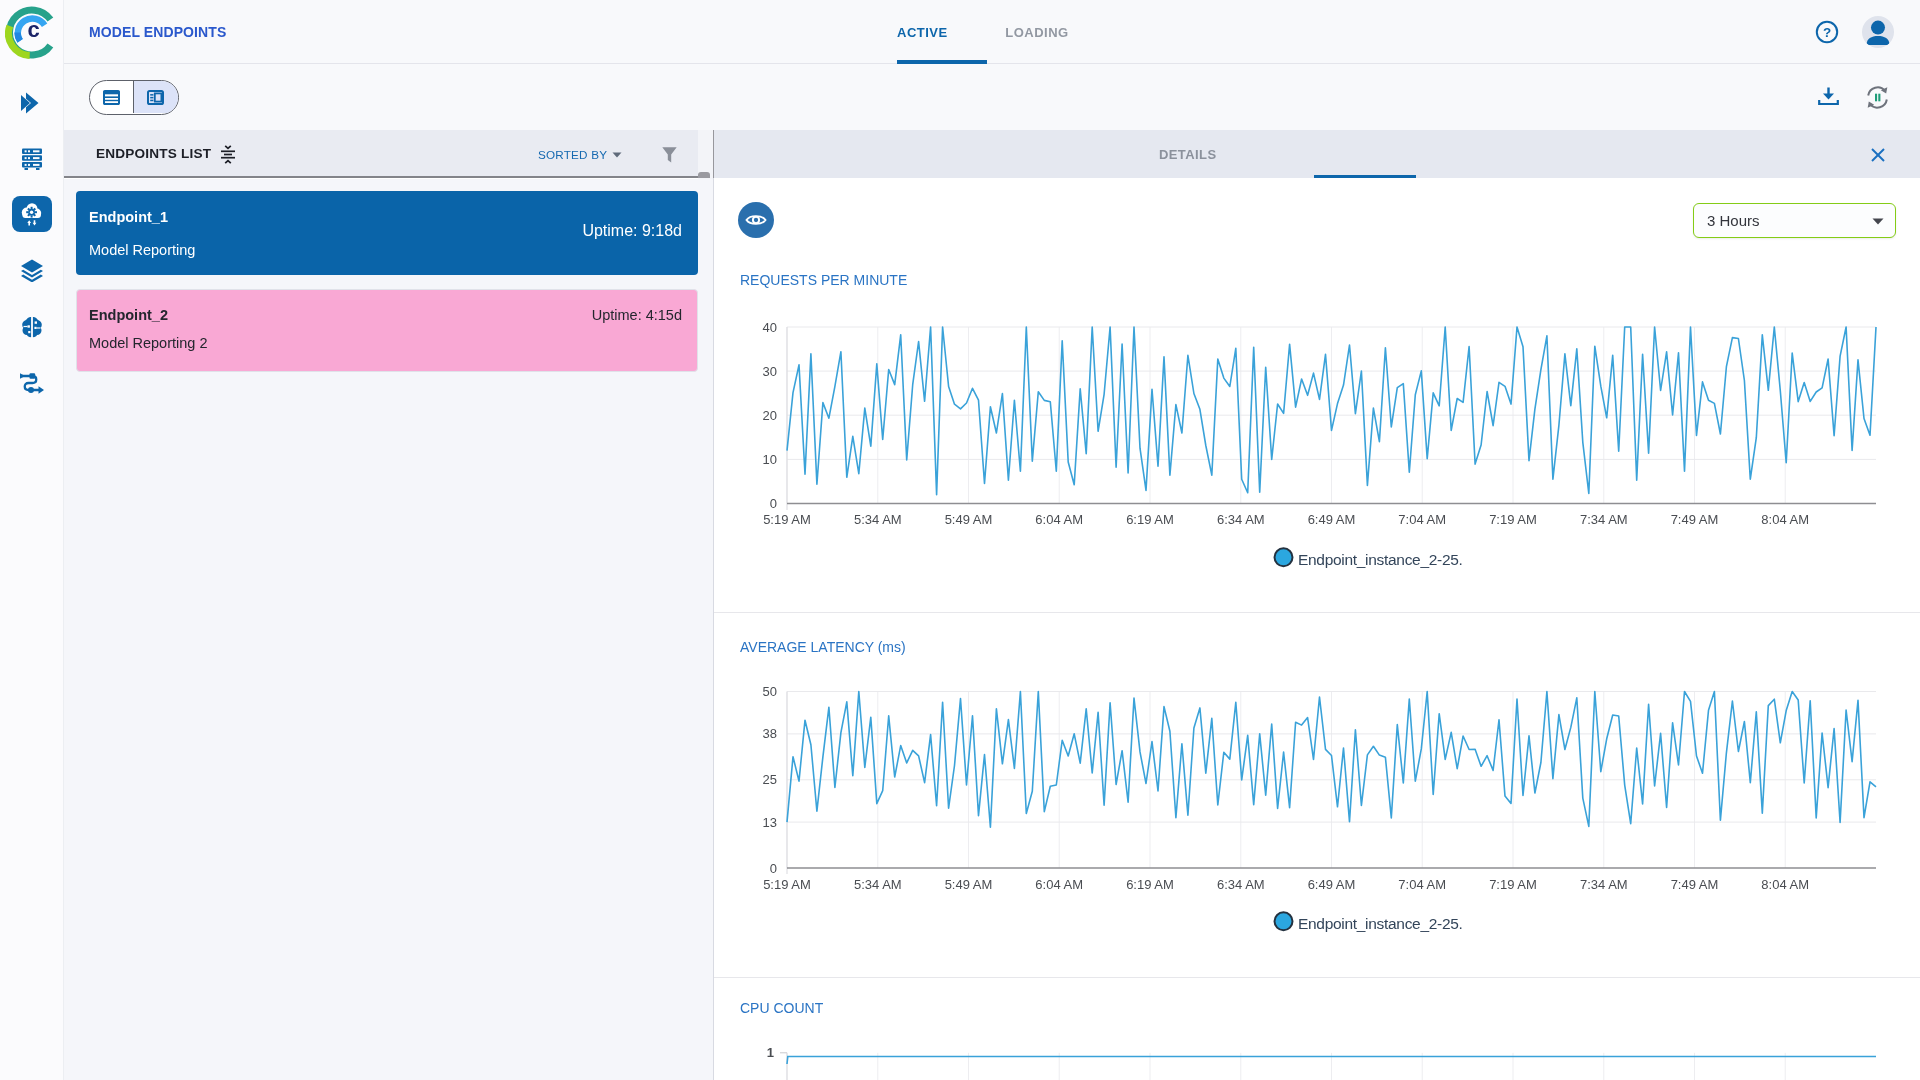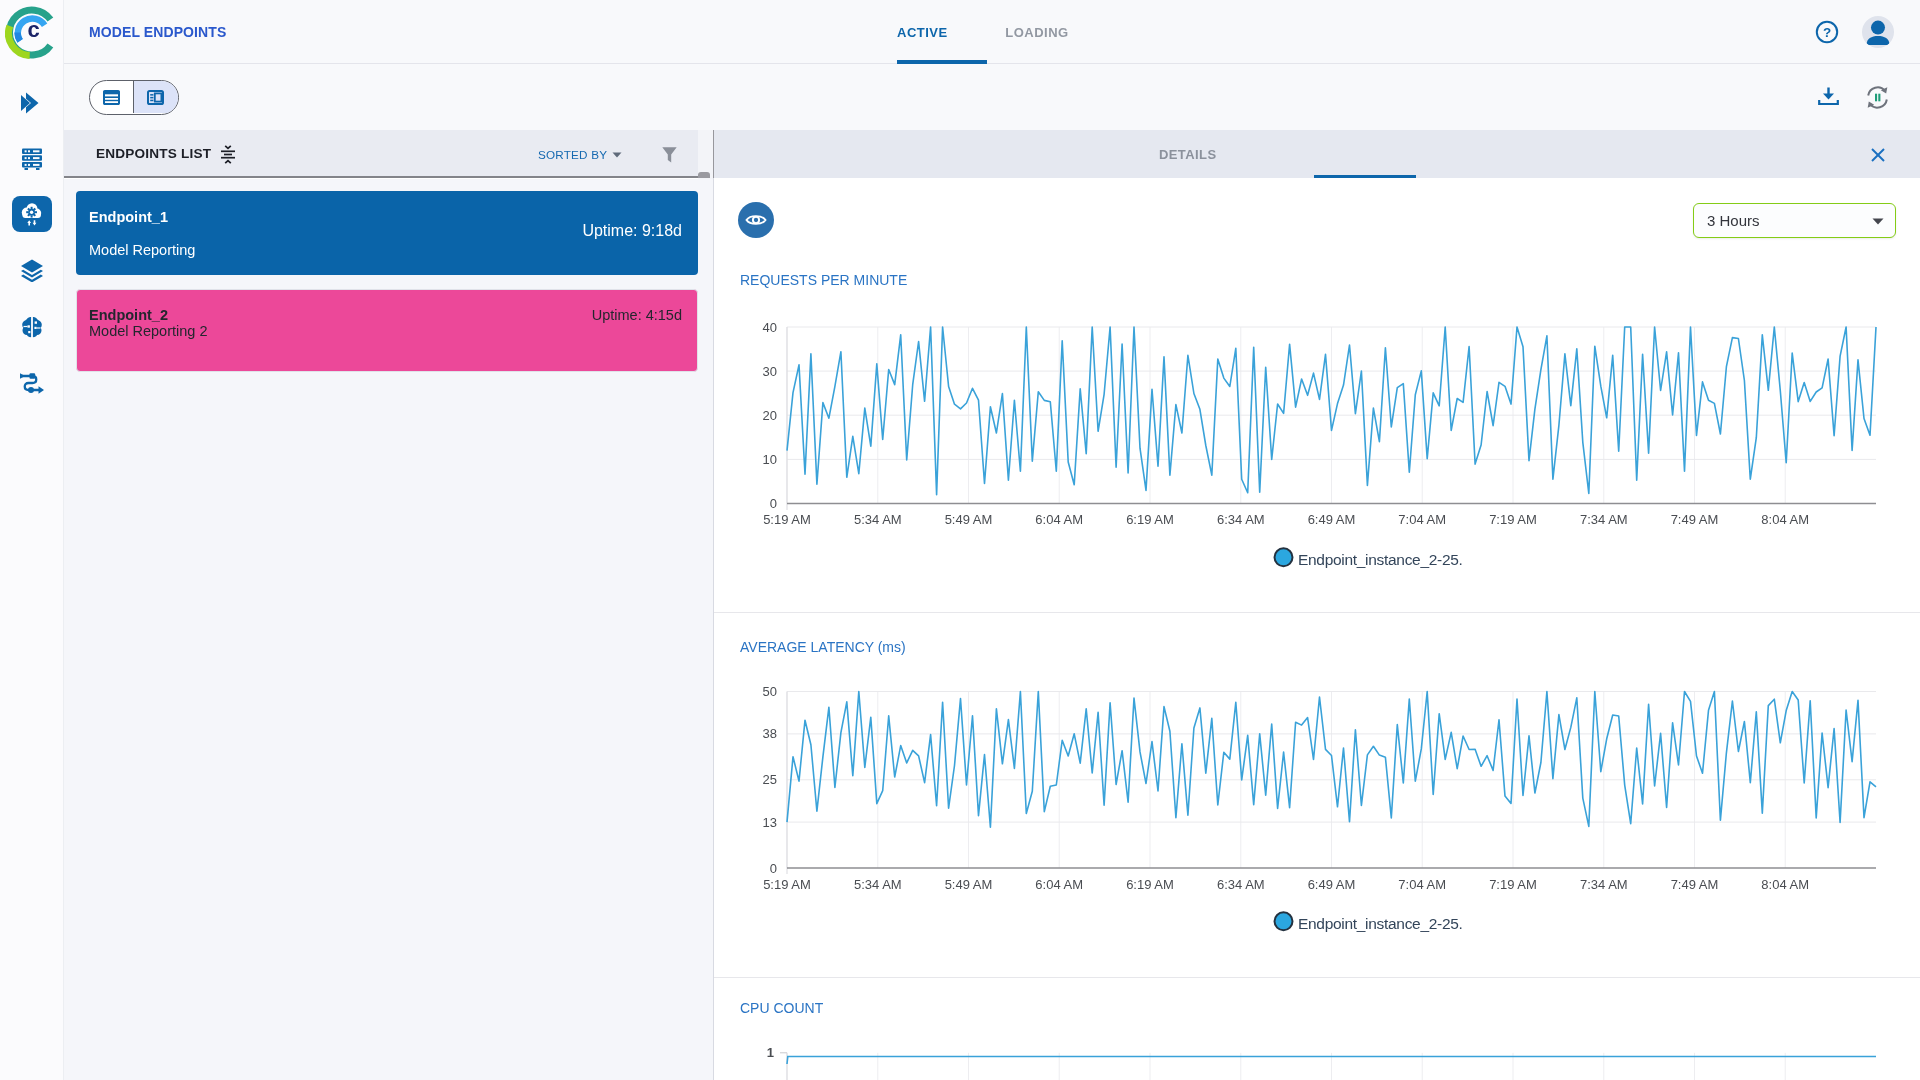--- a/index.html
+++ b/index.html
@@ -197,24 +197,24 @@
 
   <div class="abs" style="left:713px;top:130px;width:1.4px;height:48px;background:#97979d;"></div>
   <div class="abs" style="left:713px;top:178px;width:1.4px;height:902px;background:#d8dae2;"></div>
 
   <div class="abs" style="left:76px;top:191px;width:622px;height:84px;background:#0a64a9;border-radius:4px;color:#fff;">
     <div style="position:absolute;left:13px;top:18px;font-size:14.5px;font-weight:bold;">Endpoint_1</div>
     <div style="position:absolute;right:16px;top:31px;font-size:16px;font-weight:normal;">Uptime: 9:18d</div>
     <div style="position:absolute;left:13px;top:50.5px;font-size:14.5px;">Model Reporting</div>
   </div>
 
-  <div class="abs" style="left:76px;top:289px;width:622px;height:83px;background:#ec4899;border:1px solid #e0e2e9;border-radius:4px;color:#24262e;">
+  <div class="abs" style="left:76px;top:289px;width:622px;height:83px;background:#f9a8d4;border:1px solid #e0e2e9;border-radius:4px;color:#24262e;">
     <div style="position:absolute;left:12px;top:17px;font-size:14.5px;font-weight:bold;">Endpoint_2</div>
     <div style="position:absolute;right:15px;top:17px;font-size:14.5px;">Uptime: 4:15d</div>
-    <div style="position:absolute;left:12px;top:33px;font-size:14.5px;">Model Reporting 2</div>
+    <div style="position:absolute;left:12px;top:45px;font-size:14.5px;">Model Reporting 2</div>
   </div>
 
   <div class="abs" style="left:715px;top:178px;width:1205px;height:902px;background:#fff;"></div>
 
   <div class="abs" style="left:738px;top:202px;width:36px;height:36px;border-radius:50%;background:#2a6fad;"></div>
   <svg class="abs" style="left:745px;top:211px" width="22" height="18" viewBox="0 0 22 18">
     <path d="M1.5 9 C5 3.8 17 3.8 20.5 9 C17 14.2 5 14.2 1.5 9 Z" fill="none" stroke="#fff" stroke-width="1.9"></path>
     <circle cx="11" cy="9" r="3.1" fill="none" stroke="#fff" stroke-width="1.9"></circle>
   </svg>
 

